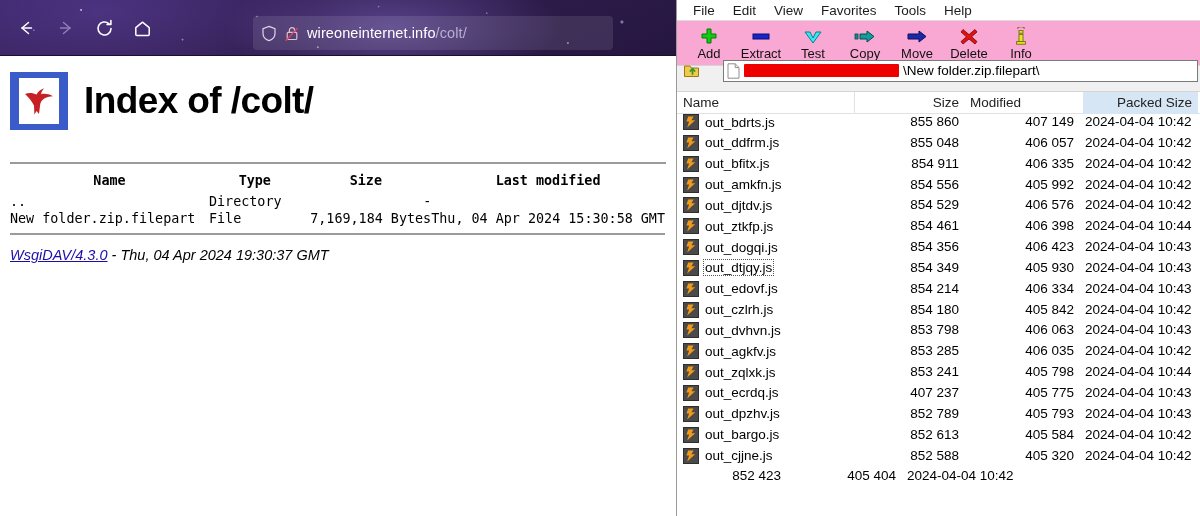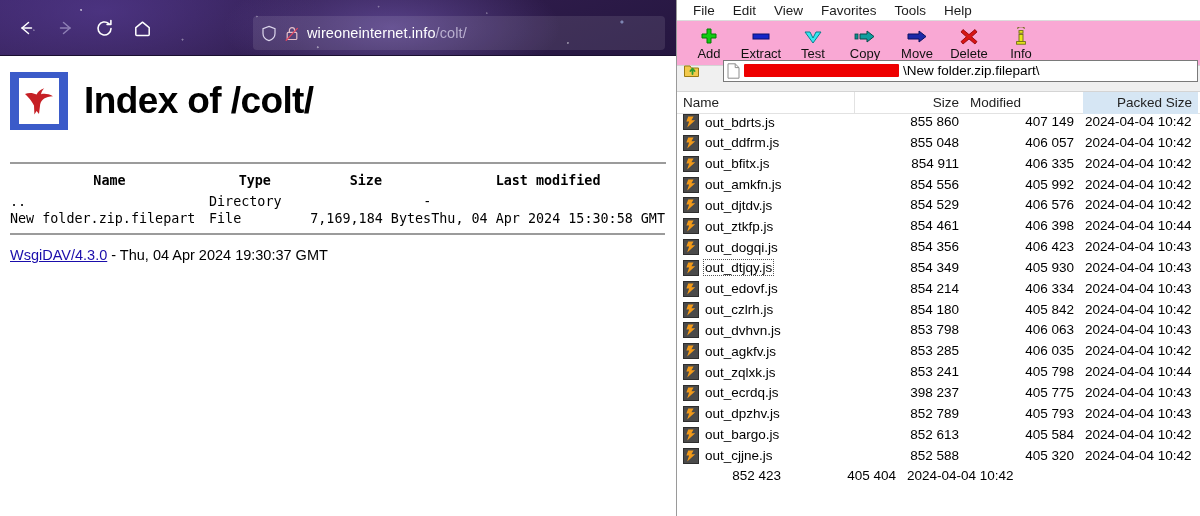--- a/index.html
+++ b/index.html
@@ -44,21 +44,21 @@
     cursor: pointer;
   }
   .nav-btn svg { display:block; }
   #nav-back    { left: 12px; }
   #nav-forward { left: 52px; }
   #nav-reload  { left: 90px; }
   #nav-home    { left: 128px; }
 
   .urlbar {
     position: absolute; left: 253px; top: 16px;
-    width: 412px; height: 26px;
+    width: 360px; height: 26px;
     background: rgba(255,255,255,.10);
     border-radius: 4px;
     display: flex; align-items: center;
     padding: 17px 8px;
     gap: 7px;
     cursor: text;
   }
   .url-text {
     font-size: 14.5px; color: #ffffff; white-space: nowrap;
     letter-spacing: .1px;
@@ -103,20 +103,21 @@
   th.col-type { text-align: center; padding-left: 18px; }
   th.col-size { text-align: center; padding-right: 14px; }
   th.col-mod  { text-align: center; padding-right: 14px;}
   td.col-type { padding-left: 18px; margin-top: 32px; }
   td.col-size { padding-right: 14px; }
   td.col-mod  { padding-right: 14px; }
   hr.sep2 { border: none; border-top: 2px solid #9b9b9b; margin: 6px 0 0 0; width:655px;}
   .footer {
     margin-top: 12px; font-size: 14.5px; color: #000;
     font-family: "Liberation Sans", sans-serif;
+    font-style: italic;
   }
   .footer a { color: #1a0dab; text-decoration: underline; }
 
   
   #sevenzip {
     position: absolute; left: 676px; top: 0;
     width: 524px; height: 516px;
     background: #ffffff;
     border-left: 1px solid #9a9a9a;
     font-family: "Liberation Sans", sans-serif;
@@ -540,21 +541,21 @@
           <div class="c-mod">2024-04-04 10:44</div>
         </div>
         <div class="row">
           <div class="c-name">
             <svg class="jsico" viewBox="0 0 16 16">
               <rect x="0.5" y="0.5" width="15" height="15" fill="#4a4a4a" stroke="#2e2e2e"></rect>
               <path d="M10.6 2.6 L5.2 2.6 L3.4 7.4 L6.1 7.4 L4.2 13.4 L12.2 6.3 L8.4 6.3 Z" fill="#f29a1a"></path>
             </svg>
             <span class="lbl">out_ecrdq.js</span>
           </div>
-          <div class="c-size">398 237</div>
+          <div class="c-size">407 237</div>
           <div class="c-packed">405 775</div>
           <div class="c-mod">2024-04-04 10:43</div>
         </div>
         <div class="row">
           <div class="c-name">
             <svg class="jsico" viewBox="0 0 16 16">
               <rect x="0.5" y="0.5" width="15" height="15" fill="#4a4a4a" stroke="#2e2e2e"></rect>
               <path d="M10.6 2.6 L5.2 2.6 L3.4 7.4 L6.1 7.4 L4.2 13.4 L12.2 6.3 L8.4 6.3 Z" fill="#f29a1a"></path>
             </svg>
             <span class="lbl">out_dpzhv.js</span>

